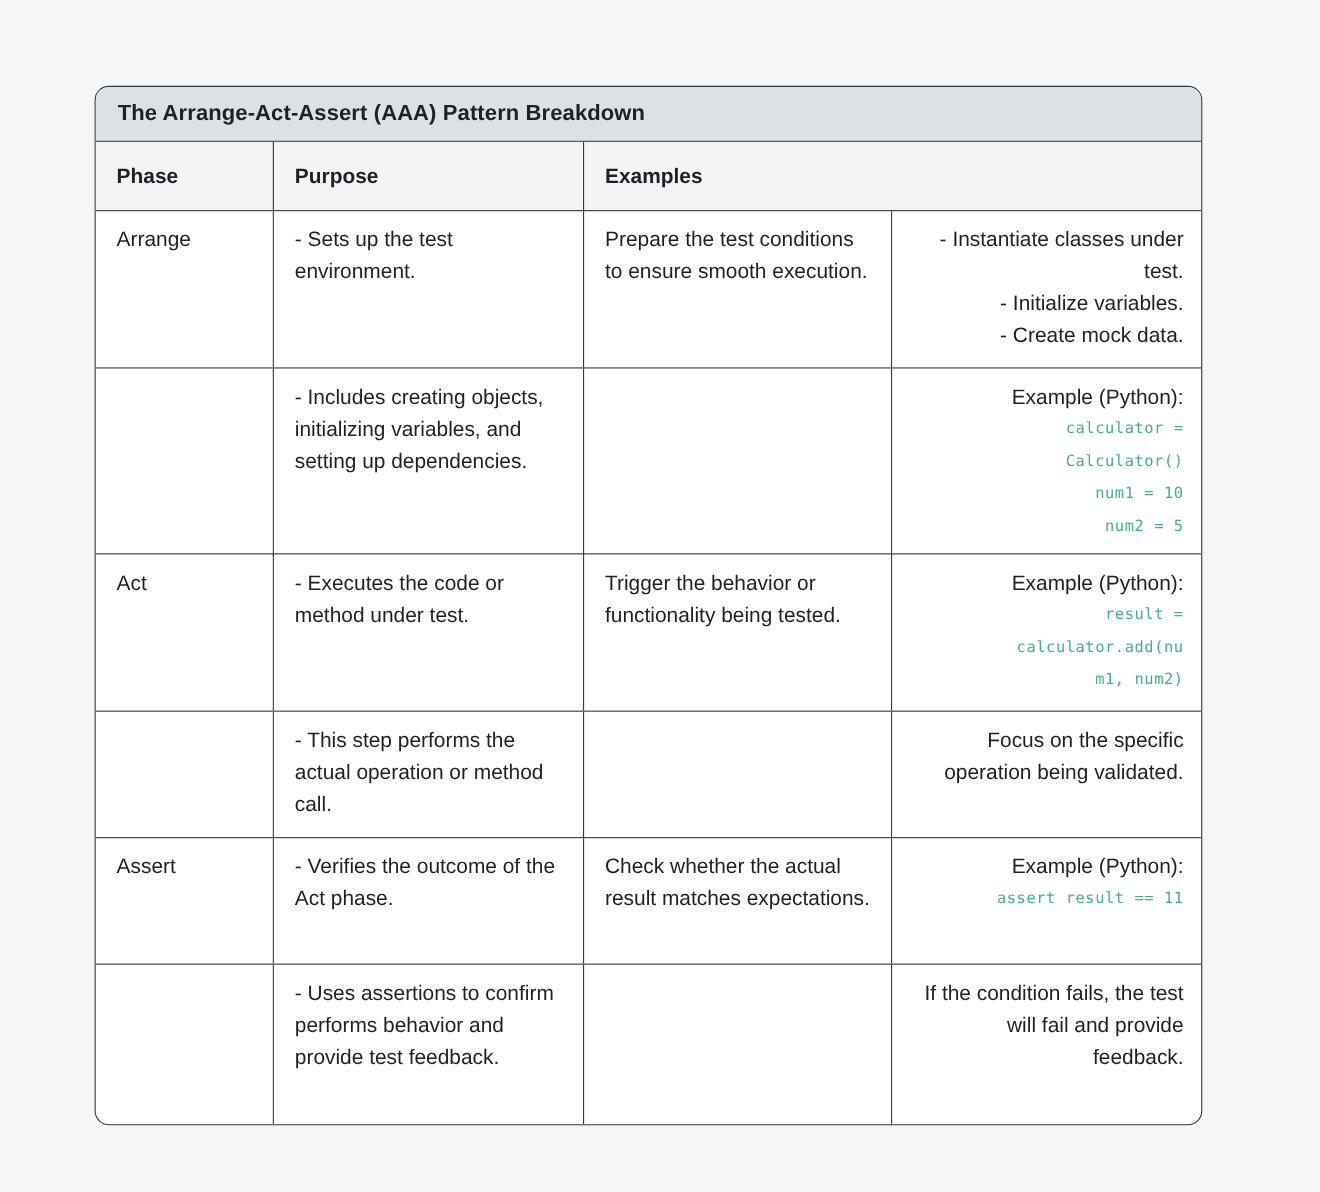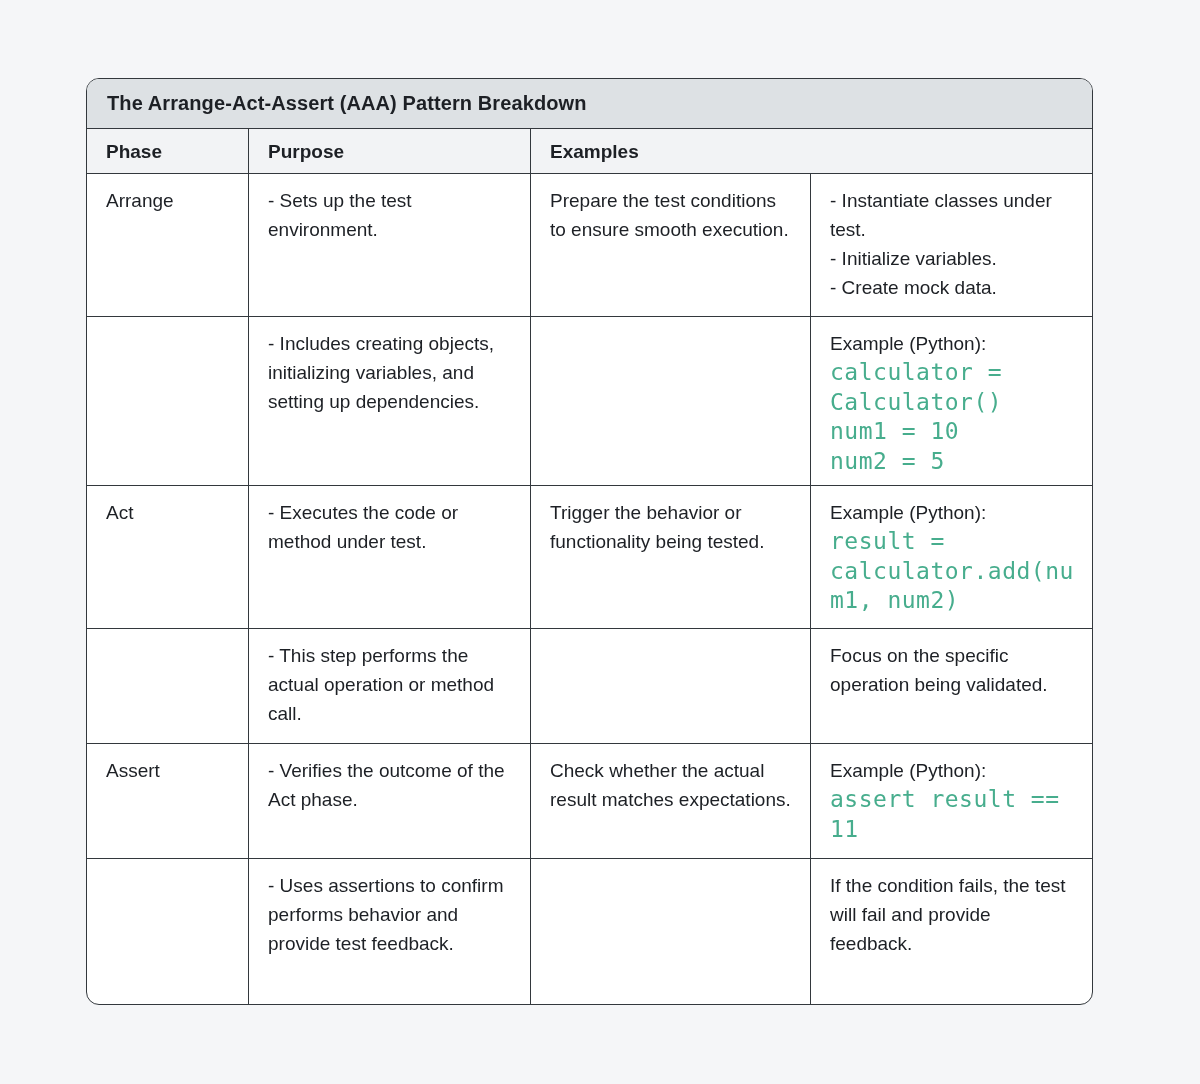--- a/index.html
+++ b/index.html
@@ -41,59 +41,60 @@
   .row {
     display: grid;
     grid-template-columns: 162px 282px 280px 1fr;
     box-sizing: border-box;
     border-bottom: 1px solid #33383d;
   }
   .row:last-child {
     border-bottom: none;
   }
   .header-row {
-    height: 45px;
+    height: 63px;
     background: #f2f3f5;
   }
   .header-row .cell {
     display: flex;
     align-items: center;
     font-weight: 700;
     padding-top: 0;
     padding-bottom: 0;
   }
   .cell {
     box-sizing: border-box;
     border-right: 1px solid #33383d;
     padding: 12px 16px 12px 19px;
     font-size: 19px;
     line-height: 29px;
   }
   .cell:last-child {
     border-right: none;
+    text-align: right;
   }
   .r1 { height: 143px; }
   .r2 { height: 169px; }
   .r3 { height: 143px; }
   .r4 { height: 115px; }
   .r5 { height: 115px; }
   .r6 { height: 145px; }
   .txt {
     display: block;
     white-space: pre-wrap;
   }
   .b {
     font-weight: 400;
   }
   .code {
     display: block;
     white-space: pre-wrap;
     overflow-wrap: anywhere;
     font-family: "DejaVu Sans Mono", monospace;
-    font-size: 23px;
+    font-size: 14px;
     letter-spacing: 0.5px;
     line-height: 29.5px;
     color: #47ad8d;
   }
 </style>
 </head>
 <body>
 
 <div class="tbl">
 

